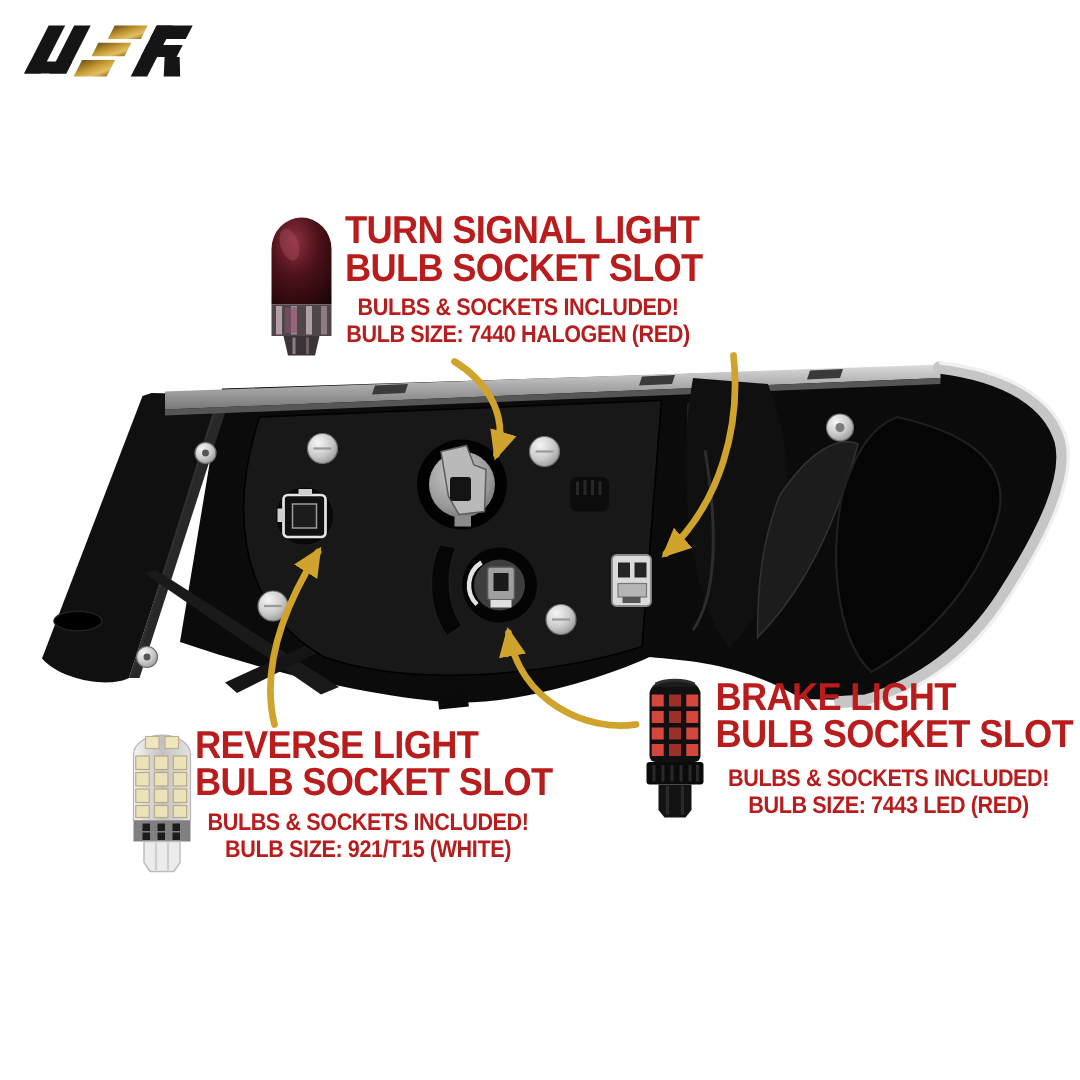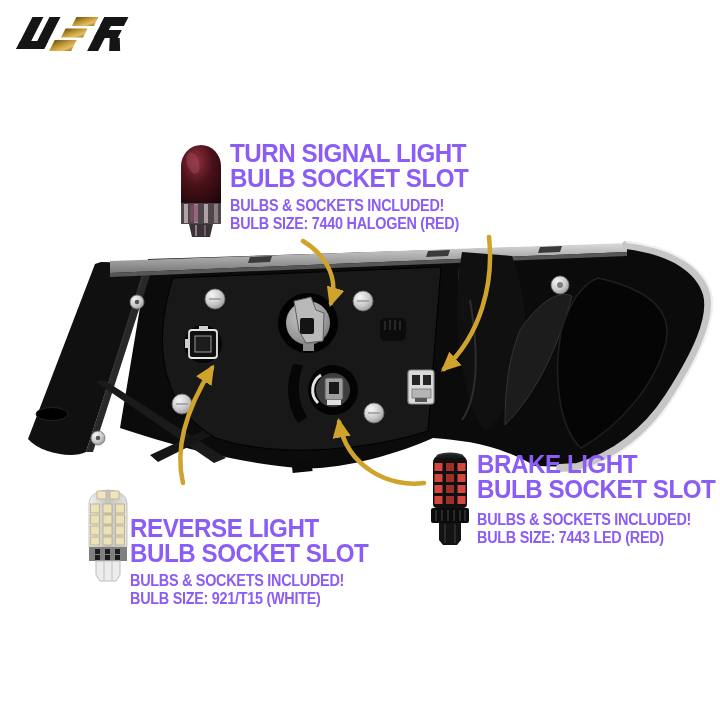--- a/index.html
+++ b/index.html
@@ -1,24 +1,24 @@
 <!DOCTYPE html>
 <html><head>
 <meta charset="utf-8">
 <style>
   html,body{margin:0;padding:0;background:#fff;}
   .canvas{position:relative;width:720px;height:720px;background:#ffffff;overflow:hidden;
           font-family:"Liberation Sans",sans-serif;}
   .abs{position:absolute;}
-  .callout{position:absolute;color:#8b5cf6;}
+  .callout{position:absolute;color:#b91c1c;}
   .co-title{font-weight:bold;font-size:26px;line-height:25px;letter-spacing:-0.5px;
             transform:scaleX(0.93);transform-origin:left top;white-space:nowrap;}
   .co-note{font-weight:bold;font-size:16px;line-height:18px;letter-spacing:-0.3px;
            transform:scaleX(0.90);transform-origin:left top;white-space:nowrap;}
-  .note-wrap{margin-top:6px;}
+  .note-wrap{margin-top:6px;text-align:center;}
   .note-wrap.big-gap{margin-top:9px;}
   svg{display:block;}
 </style>
 </head>
 <body>
 
 <div class="canvas">
 
   <svg class="abs" style="left:14px;top:12px;width:118px;height:44px" viewBox="0 0 118 44" aria-label="USR">
     <defs>
@@ -291,21 +291,21 @@
   <div class="callout" style="left:230px;top:141px">
     <div class="co-title">TURN SIGNAL LIGHT</div>
     <div class="co-title">BULB SOCKET SLOT</div>
     <div class="note-wrap">
       <div class="co-note">BULBS &amp; SOCKETS INCLUDED!</div>
       <div class="co-note">BULB SIZE: 7440 HALOGEN (RED)</div>
     </div>
   </div>
 
 
-  <div class="callout" style="left:130px;top:516px">
+  <div class="callout" style="left:130px;top:484px">
     <div class="co-title">REVERSE LIGHT</div>
     <div class="co-title">BULB SOCKET SLOT</div>
     <div class="note-wrap">
       <div class="co-note">BULBS &amp; SOCKETS INCLUDED!</div>
       <div class="co-note">BULB SIZE: 921/T15 (WHITE)</div>
     </div>
   </div>
 
   <div class="callout" style="left:477px;top:452px">
     <div class="co-title">BRAKE LIGHT</div>

